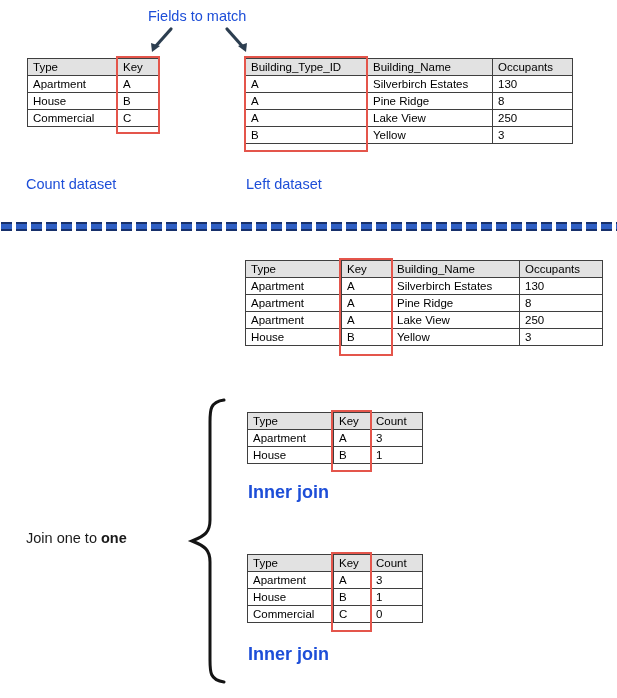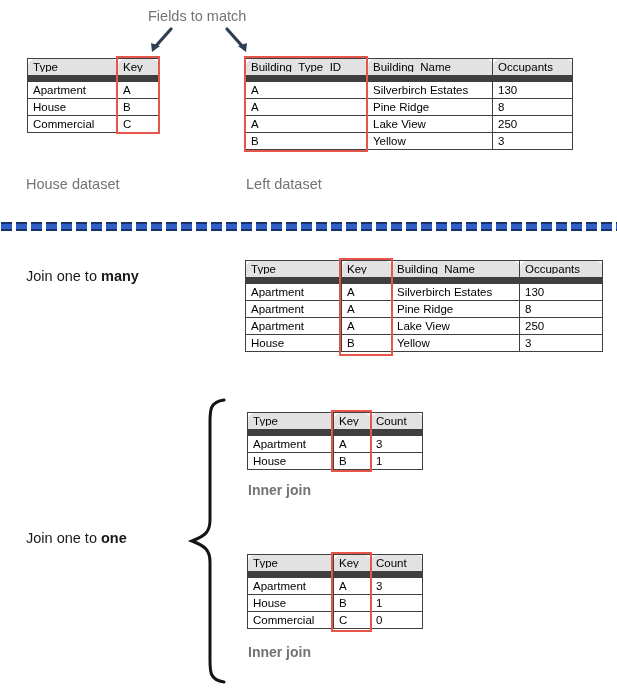--- a/index.html
+++ b/index.html
@@ -17,24 +17,24 @@
     height: 698px;
     background: #ffffff;
     overflow: hidden;
   }
 
   
   .label {
     position: absolute;
     font-size: 14.5px;
     line-height: 1.15;
-    color: #737373;
+    color: #1d4ed8;
     white-space: nowrap;
   }
-  .label.small-bold { font-size: 14px; font-weight: bold; }
+  .label.small-bold { font-size: 18px; font-weight: bold; }
 
   .label-split { position: absolute; font-size: 14.5px; white-space: nowrap; color: #1a1a1a; }
   .label-split b { font-weight: bold; }
 
   
   table.grid {
     position: absolute;
     border-collapse: collapse;
     font-size: 11.5px;
     background: #ffffff;
@@ -46,22 +46,21 @@
     text-align: left;
     font-weight: normal;
     height: 15px;
     box-sizing: border-box;
     overflow: hidden;
     white-space: nowrap;
     color: #000000;
   }
   table.grid th {
     background: #e2e2e2;
-    border-bottom: 7px solid #f97316;
-    border-radius: 7px;
+    border-bottom: 1px solid #f97316;
   }
   table.grid td { background: #ffffff; }
 
   
   .hl {
     position: absolute;
     border: 2.5px solid #e4554b;
     background: transparent;
     pointer-events: none;
     box-sizing: border-box;
@@ -169,21 +168,21 @@
       </tr>
       <tr>
         <td style="border-color: rgb(63, 63, 63);">B</td>
         <td style="border-color: rgb(63, 63, 63);">Yellow</td>
         <td style="border-color: rgb(63, 63, 63);">3</td>
       </tr>
     </tbody>
   </table>
   <div class="hl" style="left: 244px; top: 56px; width: 124px; height: 96px; border-color: rgb(228, 85, 75);"></div>
 
-  <div class="label" style="left:26px; top:176px;">House dataset</div>
+  <div class="label" style="left:26px; top:176px;">Count dataset</div>
   <div class="label" style="left:246px; top:176px;">Left dataset</div>
 
   <div class="divider" id="divider">
       <div class="dash" style="left: 1px; width: 11px; background: rgb(47, 95, 196); border-top-color: rgb(23, 48, 107); border-bottom-color: rgb(23, 48, 107);"></div>
       <div class="dash" style="left: 16px; width: 11px; background: rgb(47, 95, 196); border-top-color: rgb(23, 48, 107); border-bottom-color: rgb(23, 48, 107);"></div>
       <div class="dash" style="left: 31px; width: 11px; background: rgb(47, 95, 196); border-top-color: rgb(23, 48, 107); border-bottom-color: rgb(23, 48, 107);"></div>
       <div class="dash" style="left: 46px; width: 11px; background: rgb(47, 95, 196); border-top-color: rgb(23, 48, 107); border-bottom-color: rgb(23, 48, 107);"></div>
       <div class="dash" style="left: 61px; width: 11px; background: rgb(47, 95, 196); border-top-color: rgb(23, 48, 107); border-bottom-color: rgb(23, 48, 107);"></div>
       <div class="dash" style="left: 76px; width: 11px; background: rgb(47, 95, 196); border-top-color: rgb(23, 48, 107); border-bottom-color: rgb(23, 48, 107);"></div>
       <div class="dash" style="left: 91px; width: 11px; background: rgb(47, 95, 196); border-top-color: rgb(23, 48, 107); border-bottom-color: rgb(23, 48, 107);"></div>
@@ -217,23 +216,20 @@
       <div class="dash" style="left: 511px; width: 11px; background: rgb(47, 95, 196); border-top-color: rgb(23, 48, 107); border-bottom-color: rgb(23, 48, 107);"></div>
       <div class="dash" style="left: 526px; width: 11px; background: rgb(47, 95, 196); border-top-color: rgb(23, 48, 107); border-bottom-color: rgb(23, 48, 107);"></div>
       <div class="dash" style="left: 541px; width: 11px; background: rgb(47, 95, 196); border-top-color: rgb(23, 48, 107); border-bottom-color: rgb(23, 48, 107);"></div>
       <div class="dash" style="left: 556px; width: 11px; background: rgb(47, 95, 196); border-top-color: rgb(23, 48, 107); border-bottom-color: rgb(23, 48, 107);"></div>
       <div class="dash" style="left: 571px; width: 11px; background: rgb(47, 95, 196); border-top-color: rgb(23, 48, 107); border-bottom-color: rgb(23, 48, 107);"></div>
       <div class="dash" style="left: 586px; width: 11px; background: rgb(47, 95, 196); border-top-color: rgb(23, 48, 107); border-bottom-color: rgb(23, 48, 107);"></div>
       <div class="dash" style="left: 601px; width: 11px; background: rgb(47, 95, 196); border-top-color: rgb(23, 48, 107); border-bottom-color: rgb(23, 48, 107);"></div>
       <div class="dash" style="left: 616px; width: 11px; background: rgb(47, 95, 196); border-top-color: rgb(23, 48, 107); border-bottom-color: rgb(23, 48, 107);"></div>
     </div>
 
-  <div class="label-split" style="left:26px; top:268px;">
-    <span>Join one to </span><b>many</b>
-  </div>
 
   <table class="grid" id="tbl-many" style="left:245px; top:260px; width:357px;">
     <colgroup>
         <col style="width:96px">
         <col style="width:50px">
         <col style="width:128px">
         <col style="width:83px">
       </colgroup>
     <thead>
       <tr>

